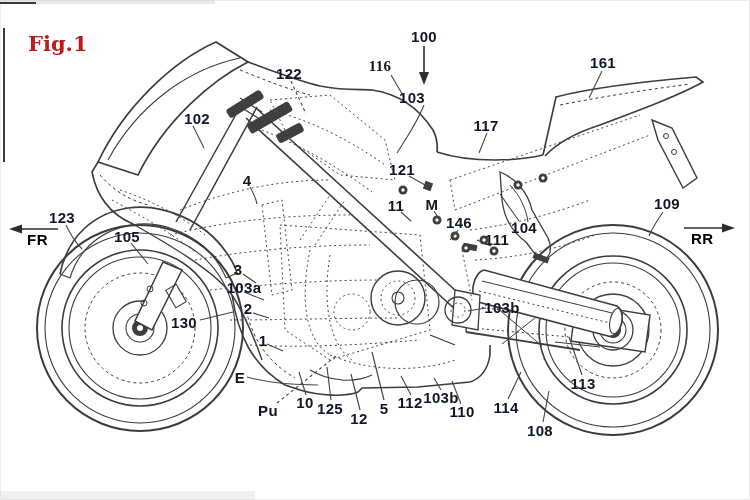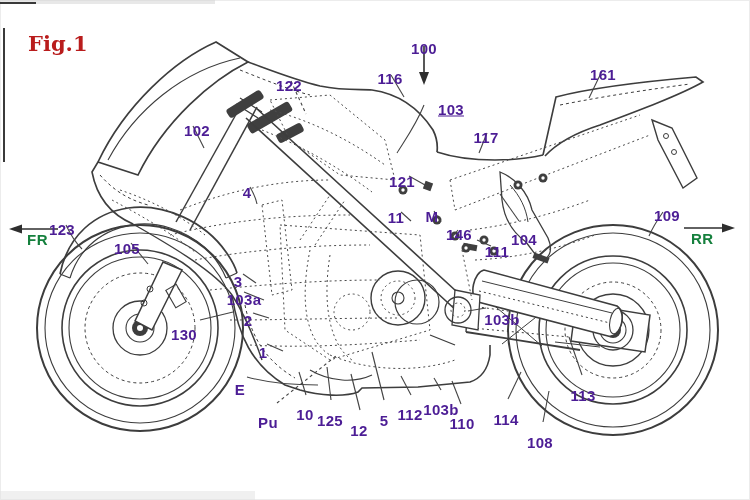--- a/index.html
+++ b/index.html
@@ -5,29 +5,29 @@
   html,body{margin:0;padding:0;background:#ffffff;}
   .canvas{
     position:relative;width:750px;height:500px;background:#ffffff;
     overflow:hidden;font-family:"Liberation Sans",sans-serif;
     box-shadow:inset 0 0 0 1px #ececec;
   }
   .canvas svg{position:absolute;left:0;top:0;}
   #label-layer{position:absolute;left:0;top:0;width:100%;height:100%;pointer-events:none;}
   .ref-label{
     position:absolute;transform:translate(-50%,-50%);
-    font-weight:700;font-size:15px;color:#4c1d95;letter-spacing:.3px;
-    white-space:nowrap;font-family:"Liberation Sans",sans-serif;margin-top:12px;
+    font-weight:700;font-size:15px;color:#0f172a;letter-spacing:.3px;
+    white-space:nowrap;font-family:"Liberation Sans",sans-serif;
   }
   .fig-label{
     position:absolute;left:28px;top:31px;
     font-family:"DejaVu Serif",serif;font-size:21px;color:#b91c1c;font-weight:600;
   }
   .dir-label{
-    position:absolute;font-weight:700;font-size:15px;color:#15803d;
+    position:absolute;font-weight:700;font-size:15px;color:#000000;
     font-family:"Liberation Sans",sans-serif;letter-spacing:.5px;
   }
   #fr-label{left:27px;top:231px;}
   #rr-label{left:691px;top:230px;}
   .artifact{position:absolute;background:#3a3a3a;}
   .art-top{left:0;top:2px;width:36px;height:2px;}
   .art-left{left:3px;top:28px;width:2px;height:134px;}
   .art-topband{left:0;top:0;width:215px;height:4px;background:#d6d6d6;opacity:.55;}
   .art-botband{left:0;top:491px;width:255px;height:9px;background:#e2e2e2;opacity:.5;}
 </style>
@@ -253,22 +253,22 @@
   <div class="artifact art-top"></div>
   <div class="artifact art-left"></div>
   <div class="artifact art-botband"></div>
 
   <span class="fig-label">Fig.1</span>
   <span class="dir-label" id="fr-label">FR</span>
   <span class="dir-label" id="rr-label">RR</span>
   <div id="label-layer">
       <span class="ref-label" style="left: 424px; top: 36px;">100</span>
       <span class="ref-label" style="left: 197px; top: 118px;">102</span>
-      <span class="ref-label" style="left: 451px; top: 97px; text-decoration: underline;">103</span>
-      <span class="ref-label" style="left: 390px; top: 66px;">116</span>
+      <span class="ref-label" style="left: 412px; top: 97px;">103</span>
+      <span class="ref-label" style="left: 380px; top: 66px; font-family: Liberation Serif, serif;">116</span>
       <span class="ref-label" style="left: 289px; top: 73px;">122</span>
       <span class="ref-label" style="left: 486px; top: 125px;">117</span>
       <span class="ref-label" style="left: 603px; top: 62px;">161</span>
       <span class="ref-label" style="left: 402px; top: 169px;">121</span>
       <span class="ref-label" style="left: 396px; top: 205px;">11</span>
       <span class="ref-label" style="left: 432px; top: 204px;">M</span>
       <span class="ref-label" style="left: 459px; top: 222px;">146</span>
       <span class="ref-label" style="left: 497px; top: 239px;">111</span>
       <span class="ref-label" style="left: 524px; top: 227px;">104</span>
       <span class="ref-label" style="left: 667px; top: 203px;">109</span>

